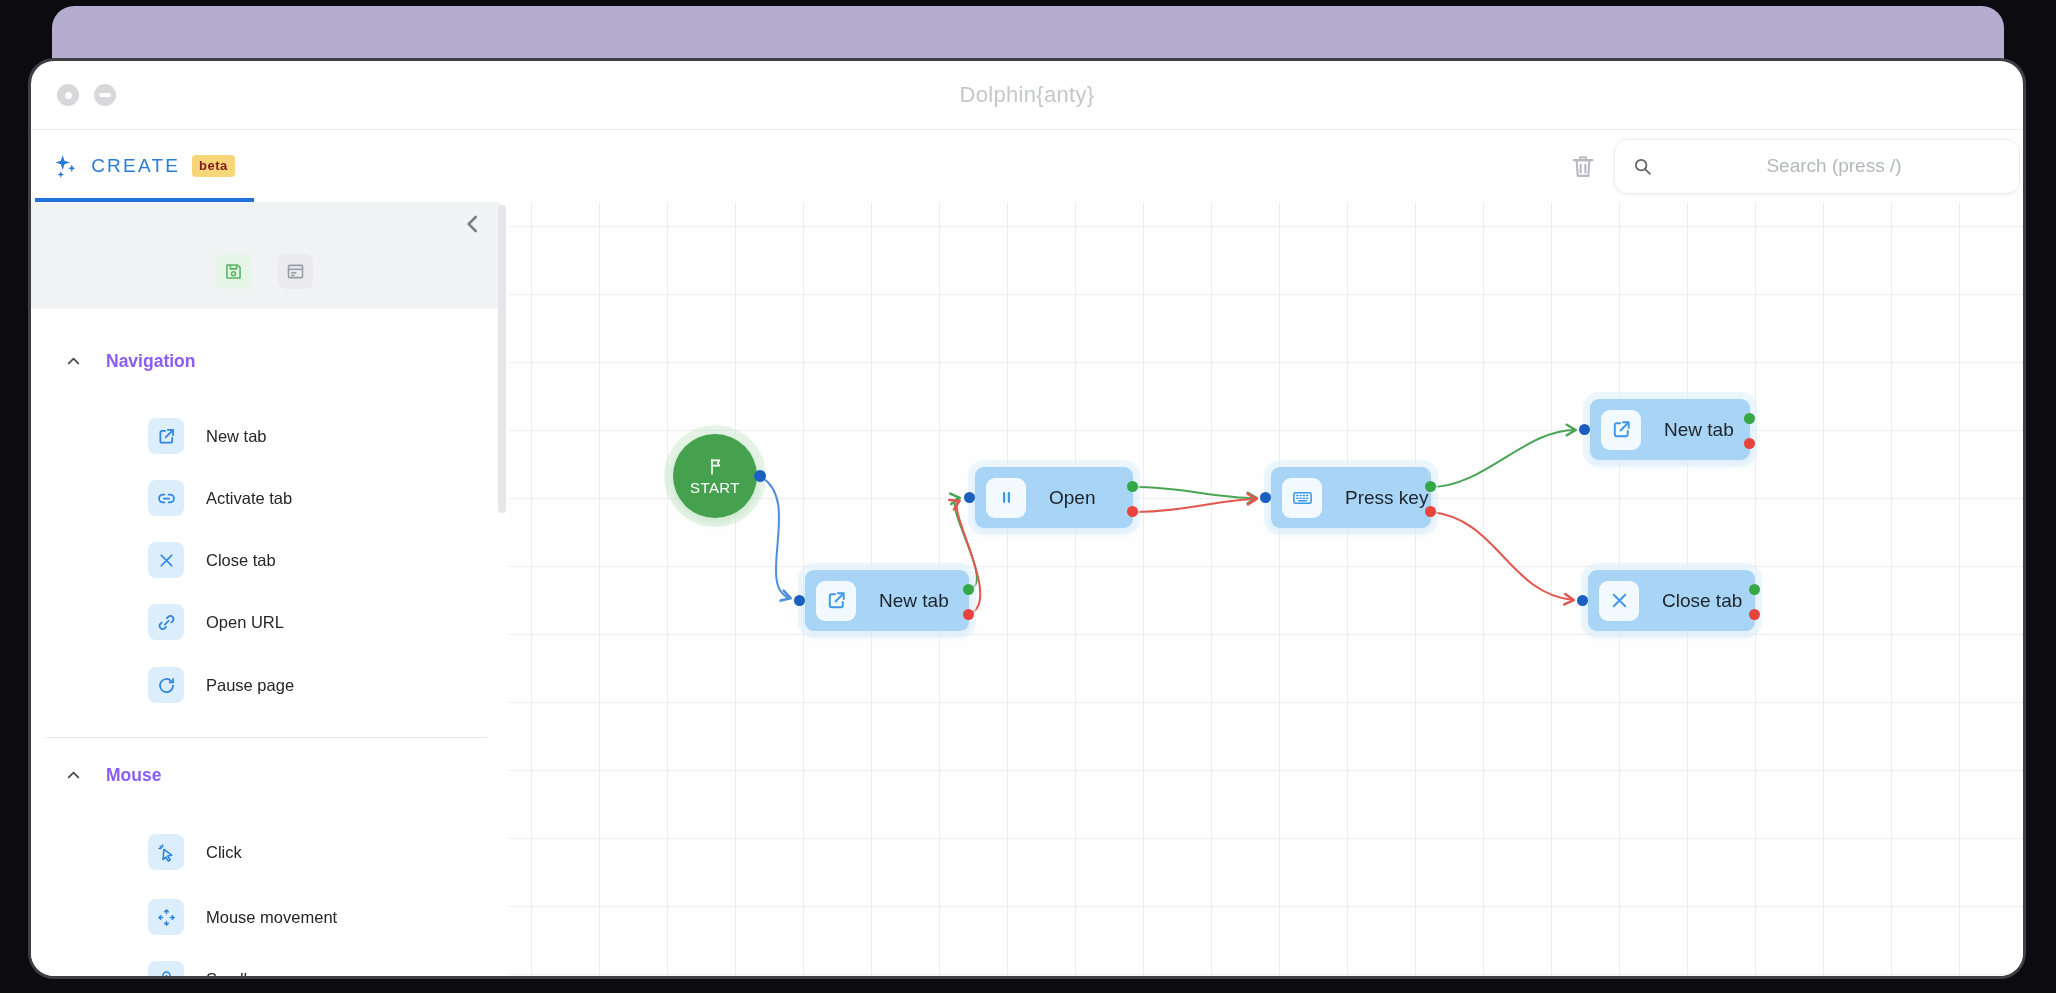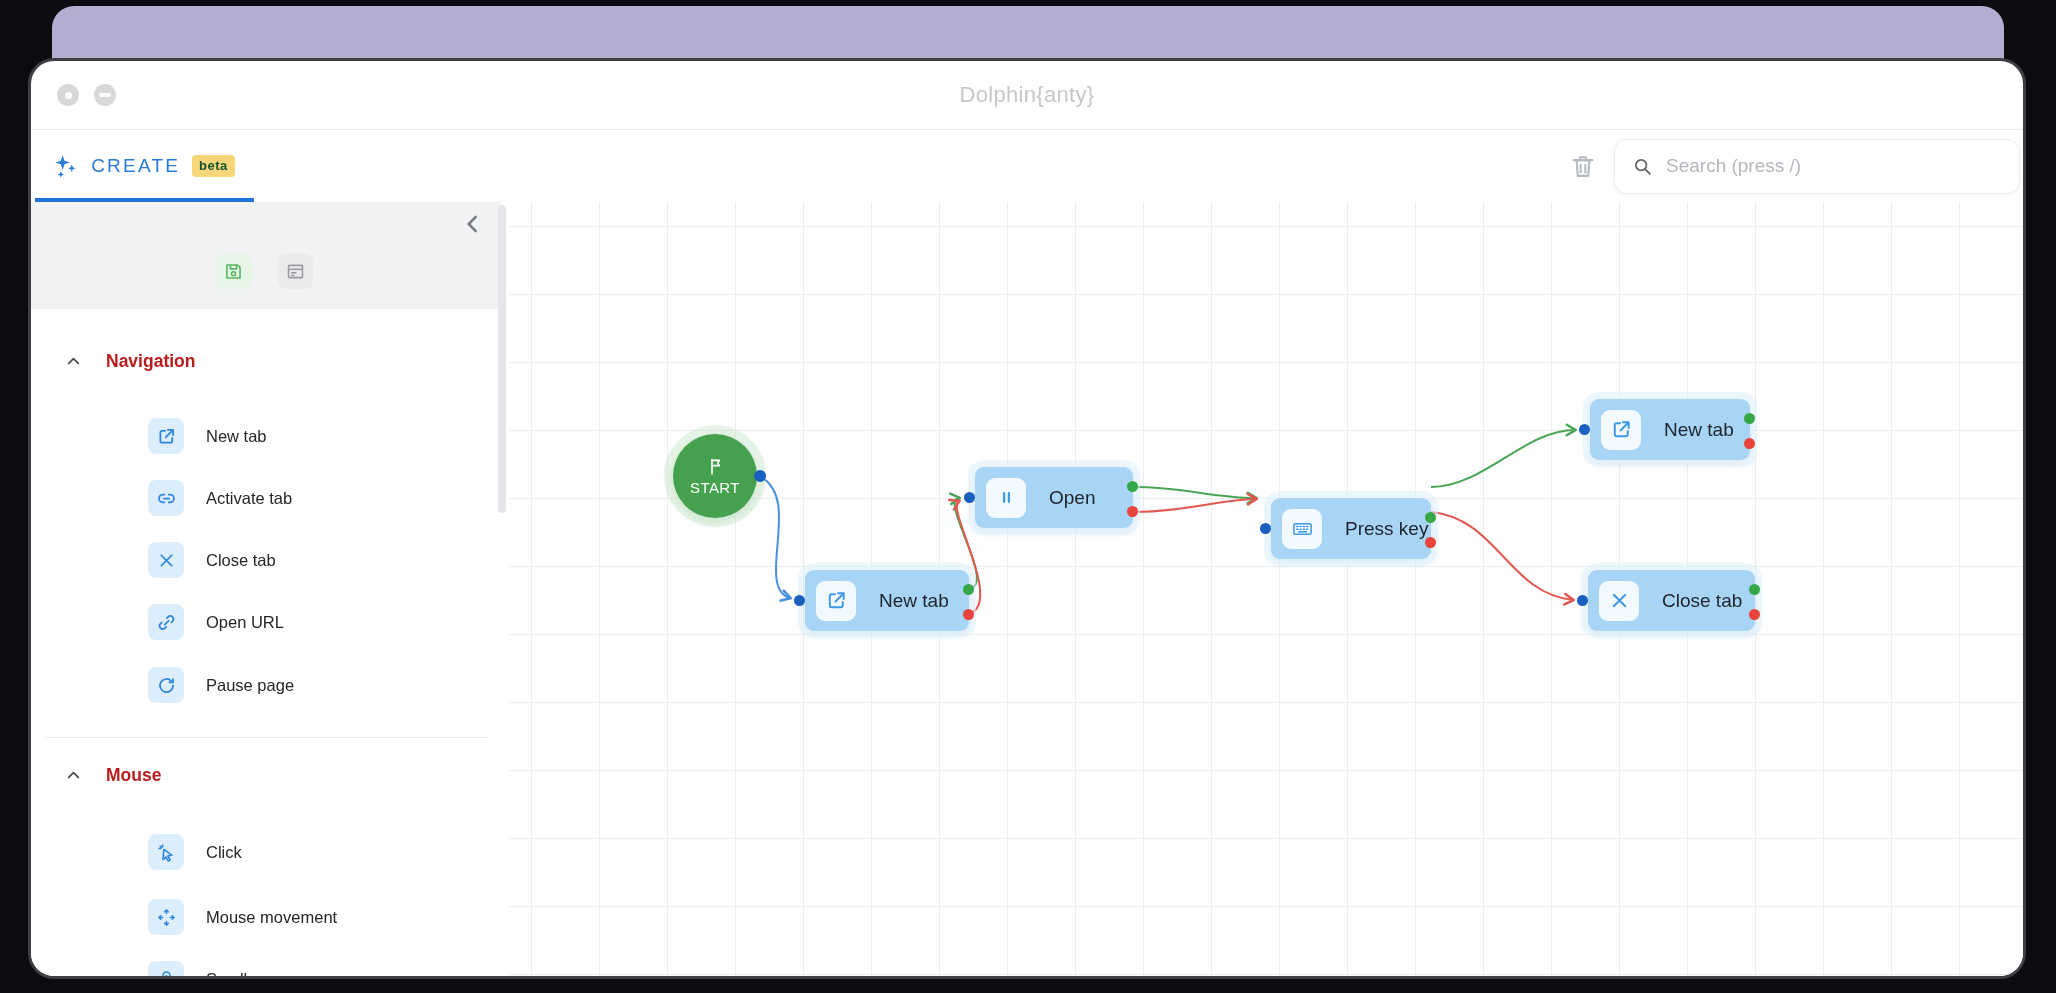--- a/index.html
+++ b/index.html
@@ -20,44 +20,44 @@
   
   .tabbar { height:72px; flex:none; display:flex; align-items:stretch; background:#fff; }
   .tab { display:flex; align-items:center; justify-content:center; gap:14px; cursor:pointer; }
   .tab-my { width:245px; background:#f8f9f9; }
   .tab-my .tab-label { color:#8e9093; font-size:16px; letter-spacing:2.4px; font-weight:500; }
   .heart { width:27px; height:27px; color:#696a6c; display:inline-flex; }
   .tab-create { width:225px; position:relative; gap:12px; }
   .tab-create .tab-label { color:#2b7bd9; font-size:19px; letter-spacing:2.2px; font-weight:500; }
   .sparkles { width:27px; height:27px; color:#2b7bd9; display:inline-flex; }
   .tab-underline { position:absolute; left:4px; right:2px; bottom:0; height:4px; background:#2272d8; }
-  .badge-beta { background:#f6d678; color:#14532d; font-size:13px; font-weight:bold; padding:3px 7px 4px; border-radius:4px; letter-spacing:.5px; }
+  .badge-beta { background:#f6d678; color:#7f1d1d; font-size:13px; font-weight:bold; padding:3px 7px 4px; border-radius:4px; letter-spacing:.5px; }
   .tab-spacer { flex:1; }
   .trash-btn { align-self:center; width:28px; height:30px; color:#b6bac0; margin-right:17px; cursor:pointer; display:inline-flex; }
   .search-box { align-self:center; width:406px; height:55px; margin-right:3px; border:1px solid #ecedef; border-radius:13px; box-shadow:0 1px 4px rgba(60,64,67,.07); display:flex; align-items:center; gap:13px; padding:0 17px; background:#fff; }
   .search-glyph { width:21px; height:21px; color:#5f6368; flex:none; display:inline-flex; }
-  .search-input { border:none; outline:none; flex:1; font-size:19px; color:#3c4043; font-family:"Liberation Sans", sans-serif; background:transparent; }
+  .search-input { border:none; outline:none; flex:1; font-size:19px; color:#3c4043; font-family:"Liberation Sans", sans-serif; background:transparent;text-align:center; }
   .search-input::placeholder { color:#b4b7bc; }
 
   
   .app-body { flex:1; display:flex; min-height:0; }
 
   
   .sidebar { width:478px; flex:none; position:relative; background:#fff; overflow:hidden; }
   .sb-toolbar { position:absolute; left:0; top:0; width:469px; height:107px; background:#f1f2f4; }
   .sb-tile-btn { position:absolute; width:35px; height:35px; border-radius:8px; display:flex; align-items:center; justify-content:center; cursor:pointer; }
   .sb-tile-btn svg { width:21px; height:21px; }
   .tile-save { left:185px; top:52px; background:#e5f6e7; color:#55b562; }
   .tile-form { left:247px; top:52px; background:#ebebed; color:#9a9da3; }
   .sb-collapse { position:absolute; right:14px; top:9px; width:26px; height:26px; color:#7d7f83; cursor:pointer; display:inline-flex; }
   .sb-scrollthumb { position:absolute; left:467px; top:3px; width:8px; height:308px; border-radius:4px; background:#e4e6ea; cursor:pointer; }
 
   .sb-section { position:absolute; left:0; height:24px; display:flex; align-items:center; cursor:pointer; }
   .sb-caret { position:absolute; left:33px; width:19px; height:19px; color:#4a4a4a; display:inline-flex; }
-  .sb-title { position:absolute; left:75px; font-size:17.5px; font-weight:bold; color:#b91c1c; }
+  .sb-title { position:absolute; left:75px; font-size:17.5px; font-weight:bold; color:#8b5cf6; }
   .sb-item { position:absolute; left:0; height:36px; display:flex; align-items:center; cursor:pointer; }
   .sb-tile { position:absolute; left:117px; width:36px; height:36px; border-radius:8px; background:#dcedfc; color:#2e86de; display:flex; align-items:center; justify-content:center; }
   .sb-tile svg { width:21px; height:21px; }
   .sb-label { position:absolute; left:175px; font-size:16.5px; color:#262626; white-space:nowrap; }
   .sb-divider { position:absolute; left:14px; width:442px; height:1px; background:#e9e9eb; }
 
   
   .canvas { flex:1; position:relative; background-color:#fefefe; background-image:linear-gradient(to right,#ededee 1.5px,transparent 1.5px),linear-gradient(to bottom,#ededee 1.5px,transparent 1.5px); background-size:68px 68px; background-position:22px 24px; overflow:hidden; }
   .edges { position:absolute; left:0; top:0; width:1514px; height:780px; }
   .edges path.wire { fill:none; stroke-width:2px; }
@@ -313,21 +313,21 @@
         <span class="node-tile">
             <svg viewBox="0 0 24 24" fill="none" stroke="currentColor" stroke-width="2.4" stroke-linecap="round">
               <path d="M9.5 7.5v9M14.5 7.5v9"></path>
             </svg>
           </span>
         <span class="node-label">Open</span>
         <span class="port port-ok"></span>
         <span class="port port-err"></span>
       </div>
 
-      <div class="node" style="left:762px; top:265px; width:160px;margin-top:31px;">
+      <div class="node" style="left:762px; top:265px; width:160px;">
         <span class="port port-in"></span>
         <span class="node-tile">
             <svg viewBox="0 0 24 24" fill="none" stroke="currentColor" stroke-width="1.6" stroke-linecap="round">
               <rect x="3" y="7" width="18" height="11" rx="1.5"></rect>
               <path d="M6 10h1.2M9.4 10h1.2M12.8 10h1.2M16.2 10h1.2M6 12.8h1.2M9.4 12.8h1.2M12.8 12.8h1.2M16.2 12.8h1.2M8 15.5h8"></path>
             </svg>
           </span>
         <span class="node-label">Press key</span>
         <span class="port port-ok"></span>
         <span class="port port-err"></span>

